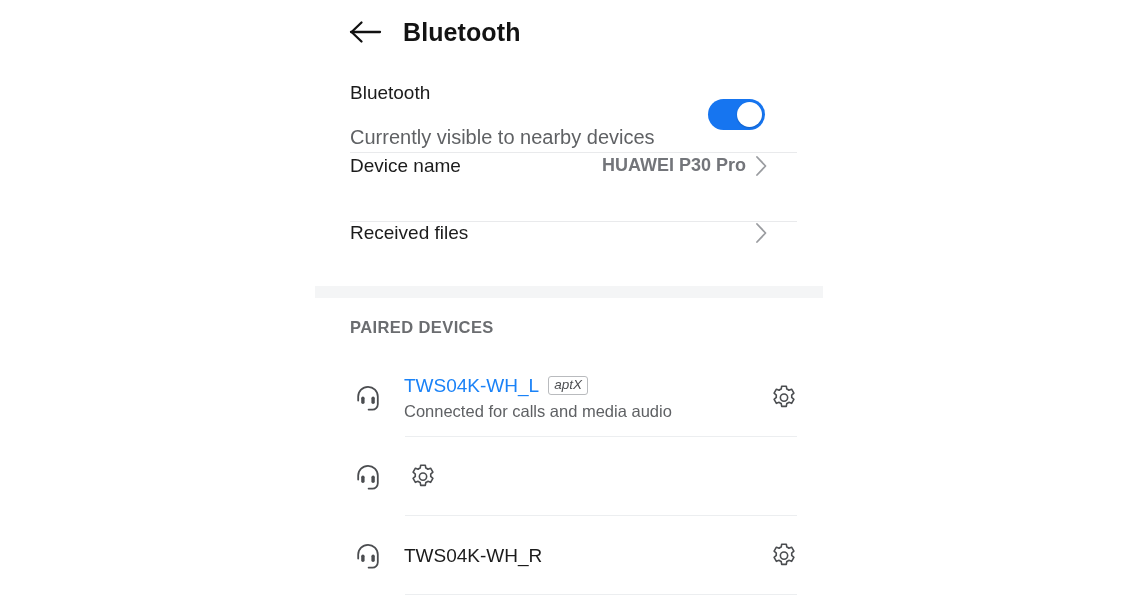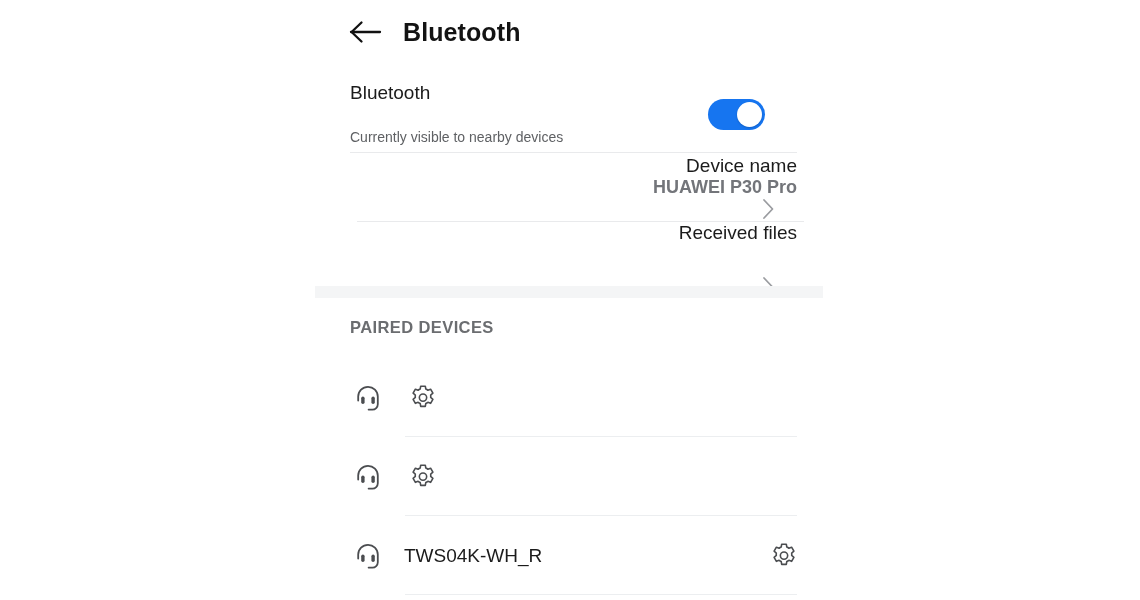--- a/index.html
+++ b/index.html
@@ -84,21 +84,21 @@
     display: flex;
     align-items: center;
   }
   .bt-texts { flex: 1 1 auto; }
   .bt-title {
     font-size: 19px;
     color: #1b1b1b;
     line-height: 24px;
   }
   .bt-sub {
-    font-size: 14px;
+    font-size: 20px;
     color: #5f6164;
     line-height: 22px;
     margin-top: 21px;
   }
   .switch {
     flex: 0 0 auto;
     width: 57px;
     height: 31px;
     border-radius: 16px;
     background: #1675f0;
@@ -113,26 +113,25 @@
     width: 25px;
     height: 25px;
     border-radius: 50%;
     background: #ffffff;
     box-shadow: 0 1px 2px rgba(0,0,0,.18);
   }
 
   
   .nav-row {
     position: absolute;
-    left: 7px;
+    left: 0;
     width: 510px;
     height: 67px;
     display: flex;
-    align-items: flex-end;
-    flex-direction: column;
+    align-items: flex-start;
   }
   .nav-row.device-name { top: 155px; }
   .nav-row.received    { top: 222px; gap: 32px; }
   .nav-label {
     font-size: 19px;
     color: #1b1b1b;
     flex: 0 0 auto;
   }
   .nav-value {
     margin-left: auto;
@@ -305,20 +304,27 @@
 
     <div class="device-row">
       <span class="dev-icon">
         <svg width="32" height="32" viewBox="0 0 32 32" aria-hidden="true">
           <path d="M6.2 18.5 V14.6 C6.2 9.2 10.6 4.9 16 4.9 C21.4 4.9 25.8 9.2 25.8 14.6 V22.2
                    C25.8 25.2 23.4 27.6 20.4 27.6 H16.6" stroke="#4b4d50" stroke-width="1.8" fill="none" stroke-linecap="round"></path>
           <rect x="9.2" y="14.6" width="3.4" height="7.4" rx="1.7" fill="#4b4d50"></rect>
           <rect x="19.4" y="14.6" width="3.4" height="7.4" rx="1.7" fill="#4b4d50"></rect>
         </svg>
       </span>
+      <div class="dev-body">
+        <div class="dev-name-line">
+          <span class="dev-name connected">TWS04K-WH_L</span>
+          <span class="codec-badge">aptX</span>
+        </div>
+        <div class="dev-status">Connected for calls and media audio</div>
+      </div>
       <button class="gear-btn" aria-label="Device settings">
         <svg width="30" height="30" viewBox="0 0 32 32" aria-hidden="true">
           <path d="M13.55 3.4 h4.9 l0.55 3.05 a9.9 9.9 0 0 1 2.2 1.28 l2.9 -1.1 l2.45 4.24
                    l-2.35 2.0 a9.9 9.9 0 0 1 0 2.56 l2.35 2.0 l-2.45 4.24 l-2.9 -1.1
                    a9.9 9.9 0 0 1 -2.2 1.28 l-0.55 3.05 h-4.9 l-0.55 -3.05
                    a9.9 9.9 0 0 1 -2.2 -1.28 l-2.9 1.1 l-2.45 -4.24 l2.35 -2.0
                    a9.9 9.9 0 0 1 0 -2.56 l-2.35 -2.0 l2.45 -4.24 l2.9 1.1
                    a9.9 9.9 0 0 1 2.2 -1.28 z" stroke="#4b4d50" stroke-width="1.7" fill="none" stroke-linejoin="round"></path>
           <circle cx="16" cy="15.55" r="3.9" stroke="#4b4d50" stroke-width="1.7" fill="none"></circle>
         </svg>

